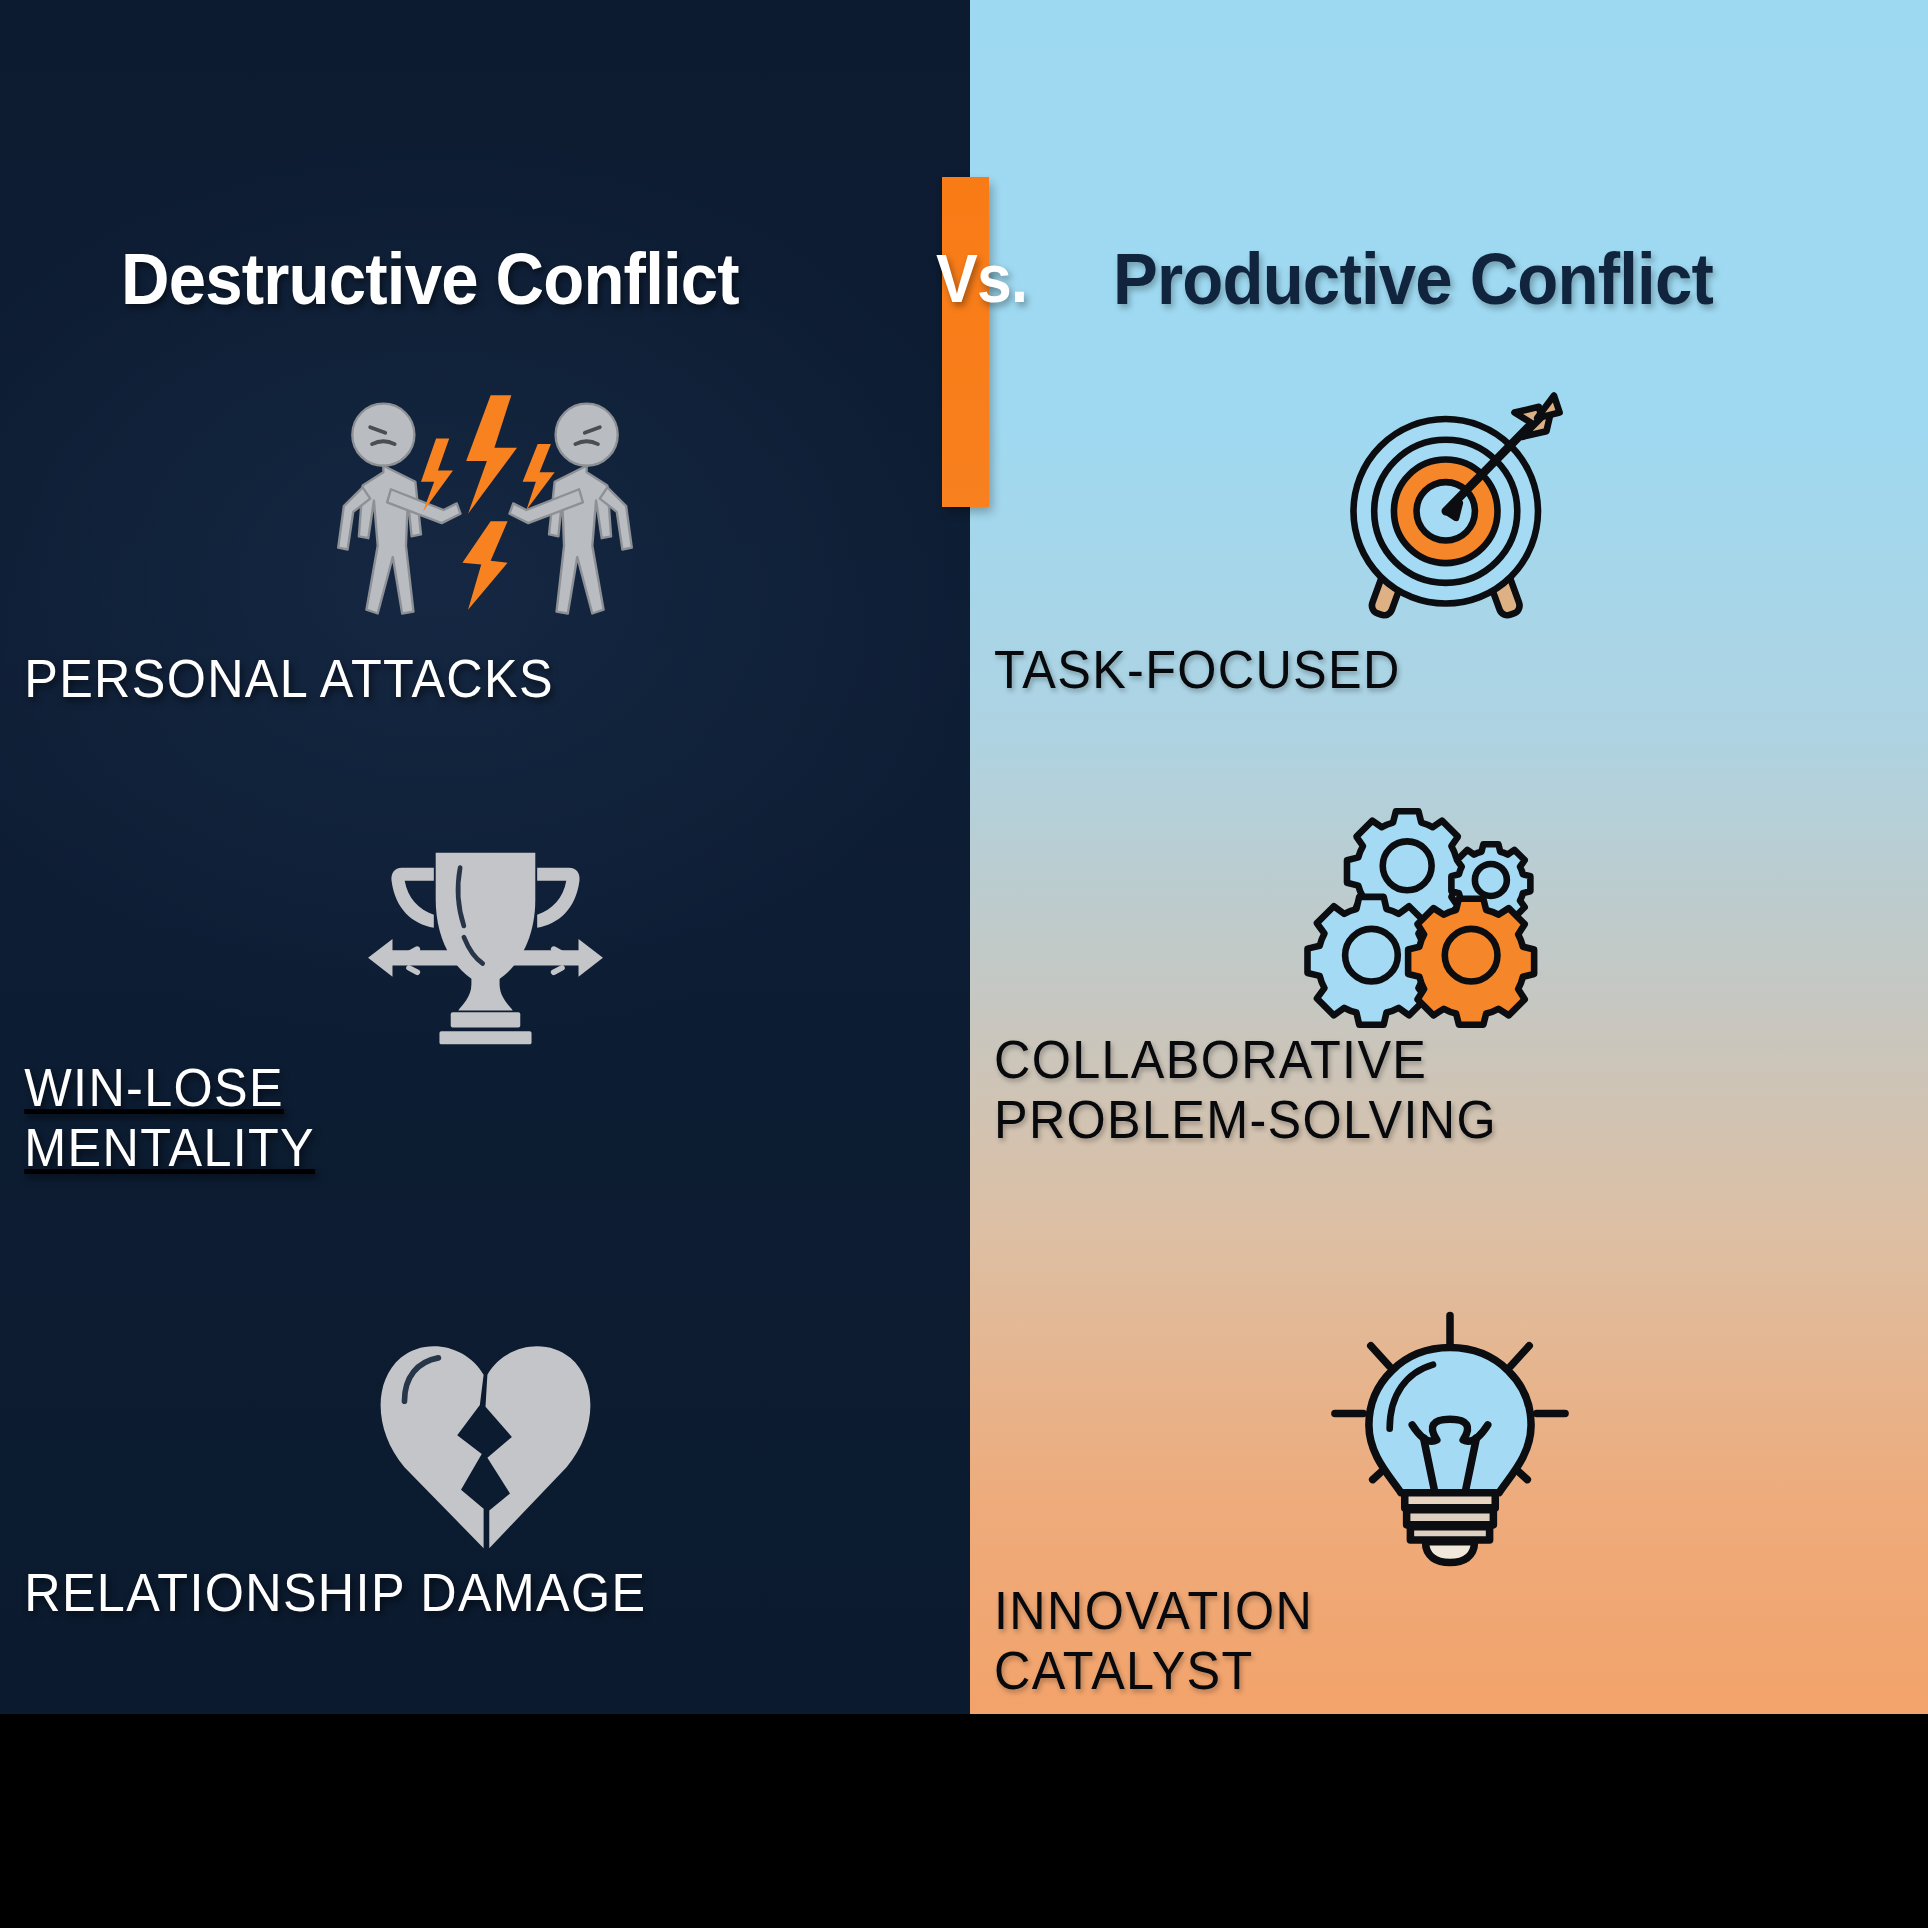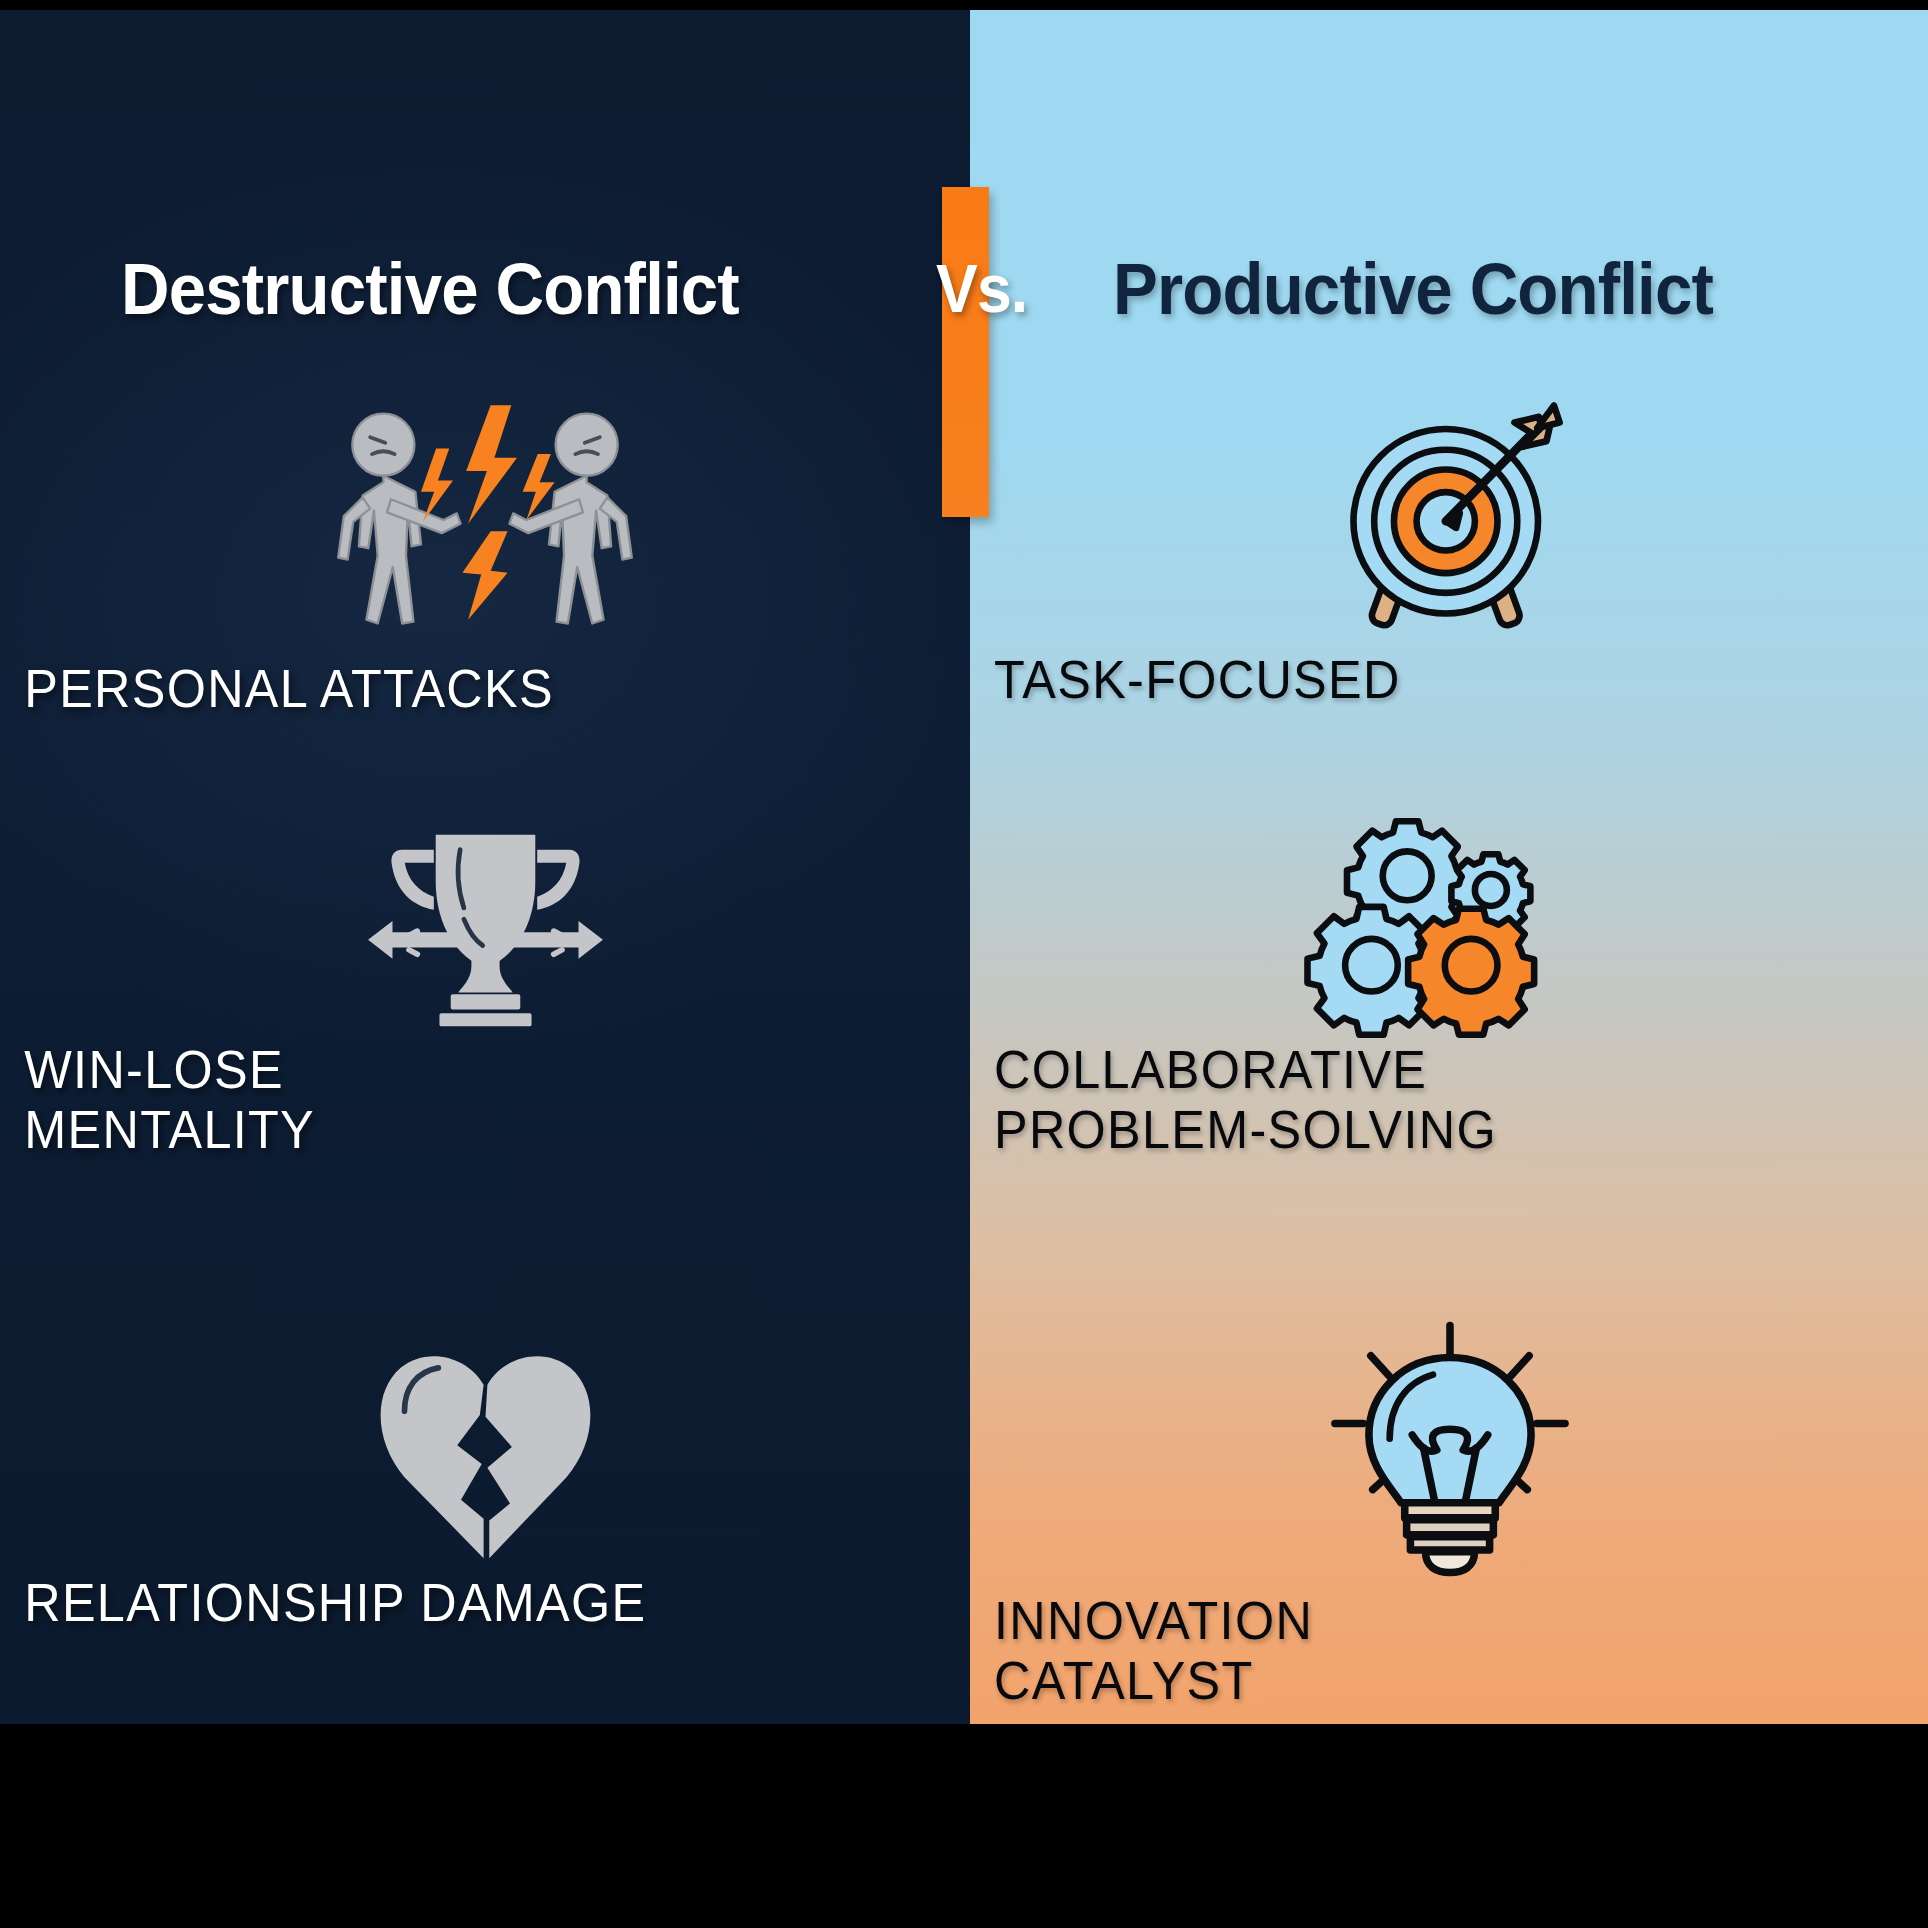--- a/index.html
+++ b/index.html
@@ -6,21 +6,20 @@
     margin: 0;
     padding: 0;
     background: #000;
   }
   .canvas {
     position: relative;
     width: 1928px;
     height: 1714px;
     overflow: hidden;
     font-family: "Liberation Sans", sans-serif;
-    margin-top: 10px;
   }
 
   
   .panel {
     position: absolute;
     top: 0;
     height: 1928px;
   }
   .panel-left {
     left: 0;
@@ -120,21 +119,21 @@
     font-weight: 500;
     letter-spacing: 1.4px;
     line-height: 1.13;
     transform: scaleX(0.95);
   }
   .label-dark  { color: #ffffff; text-shadow: 2.8px 3.8px 7.5px rgba(0,0,0,0.55); }
   .label-light { color: #07090c; text-shadow: 1.9px 2.8px 5.6px rgba(0,0,0,0.28); }
 
   
   .l-item-0 { top: 0px; }
-  .l-item-1 { top: 424px; }
+  .l-item-1 { top: 452px; text-decoration: underline; }
   .l-item-2 { top: 942px; }
   
   .r-item-0 { top: -9.4px; }
   .r-item-1 { top: 405px; }
   .r-item-2 { top: 913px; }
 
   
   .sparkle {
     position: absolute;
     left: 1817px;

